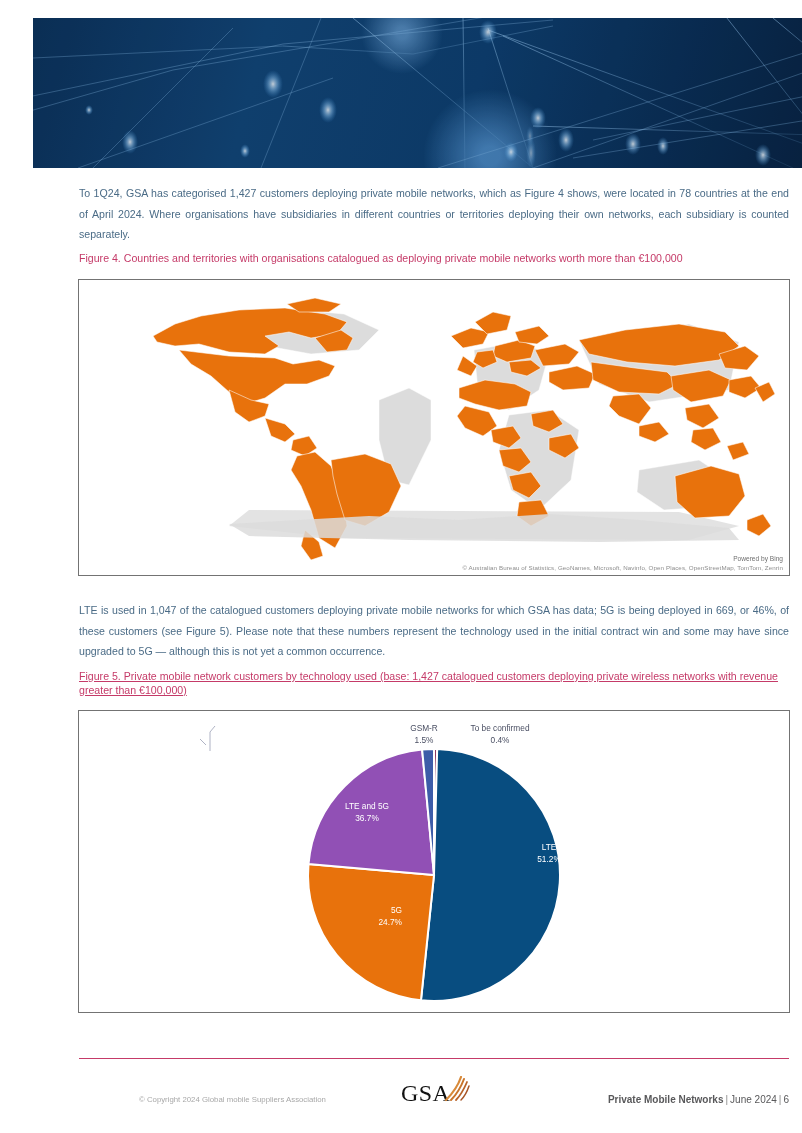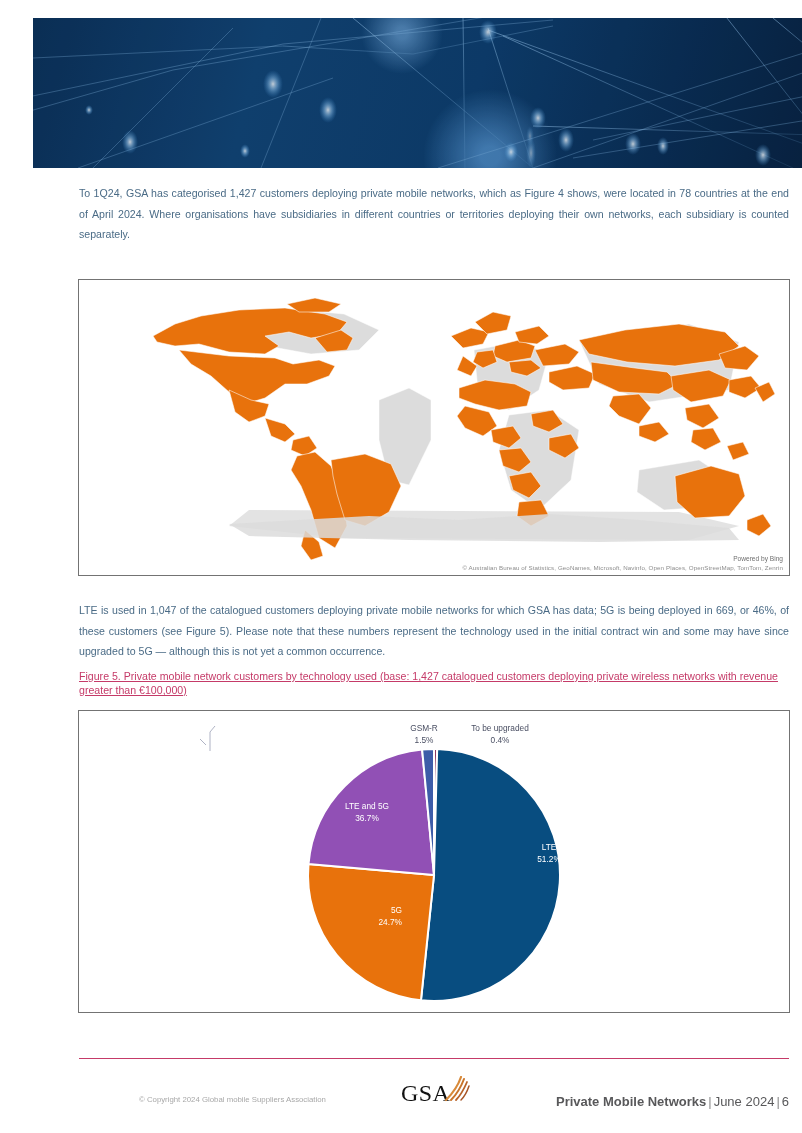--- a/index.html
+++ b/index.html
@@ -67,21 +67,21 @@
   .foot-rule{
     position:absolute;left:46px;top:1058px;width:710px;height:1px;
     background:#c53a68;
   }
   .foot-left{
     position:absolute;left:64px;top:1095px;
     font-size:7.8px;color:#a8a8a8;padding-left:42px;
   }
   .foot-right{
     position:absolute;right:46px;top:1094px;
-    font-size:13px;color:#58585a;font-weight:bold;text-align:center;
+    font-size:10px;color:#58585a;font-weight:bold;text-align:center;
   }
   .foot-right .sep{font-weight:normal;color:#8a8a8a;padding:0 2px;}
   .foot-right .nb{font-weight:normal;color:#58585a;}
   .logo{
     position:absolute;left:368px;top:1076px;width:70px;height:34px;
   }
   .logo-text{
     position:absolute;left:0;top:4px;
     font-family:"Liberation Serif", serif;font-size:24px;font-weight:normal;
     color:#111;letter-spacing:.4px;
@@ -142,20 +142,21 @@
         <ellipse cx="56" cy="92" rx="4" ry="5" fill="url(#glow)"></ellipse>
         <ellipse cx="498" cy="135" rx="5" ry="16" fill="url(#glow)" opacity=".6"></ellipse>
         <ellipse cx="497" cy="118" rx="4" ry="10" fill="url(#glow)" opacity=".5"></ellipse>
       </g>
       <rect x="0" y="0" width="802" height="150" fill="#0a2b4e" opacity=".12"></rect>
     </svg>
   </div>
 
   <div class="body-text" style="top:183px;">To 1Q24, GSA has categorised 1,427 customers deploying private mobile networks, which as Figure 4 shows, were located in 78 countries at the end of April 2024. Where organisations have subsidiaries in different countries or territories deploying their own networks, each subsidiary is counted separately.</div>
 
+  <div class="caption" style="top:251px;">Figure 4. Countries and territories with organisations catalogued as deploying private mobile networks worth more than €100,000</div>
 
   <div class="figbox" id="fig4">
     <div class="map-wrap">
       <svg width="710" height="295" viewBox="0 0 710 295">
         <g id="base" fill="#dcdcdc" stroke="#ffffff" stroke-width=".5">
 
           <path d="M120 40 L200 28 L265 34 L300 50 L280 70 L232 74 L188 66 L140 62 Z"></path>
           <path d="M300 120 L330 108 L352 120 L352 160 L330 205 L310 200 L300 160 Z"></path>
           <path d="M395 70 L440 62 L470 74 L460 110 L430 130 L400 120 Z"></path>
           <path d="M430 135 L470 130 L500 150 L492 200 L460 230 L432 210 L420 170 Z"></path>
@@ -238,21 +239,21 @@
           <path d="M136 15 L131 21 L131 40"></path>
         </g>
       </svg>
 
       <div class="pie-label pl-out" style="left:300px;top:12px;width:90px;">
         <span>GSM-R</span><br>
         <span>1.5%</span>
       </div>
 
       <div class="pie-label pl-out" style="left:346px;top:12px;width:150px;">
-        <span>To be upgraded</span><br>
+        <span>To be confirmed</span><br>
         <span>0.4%</span>
       </div>
 
       <div class="pie-label pl-in" style="left:425px;top:131px;width:90px;">
         <span>LTE</span><br>
         <span>51.2%</span>
       </div>
 
       <div class="pie-label pl-in" style="left:243px;top:194px;width:80px;text-align:right;">
         <span>5G</span><br>

